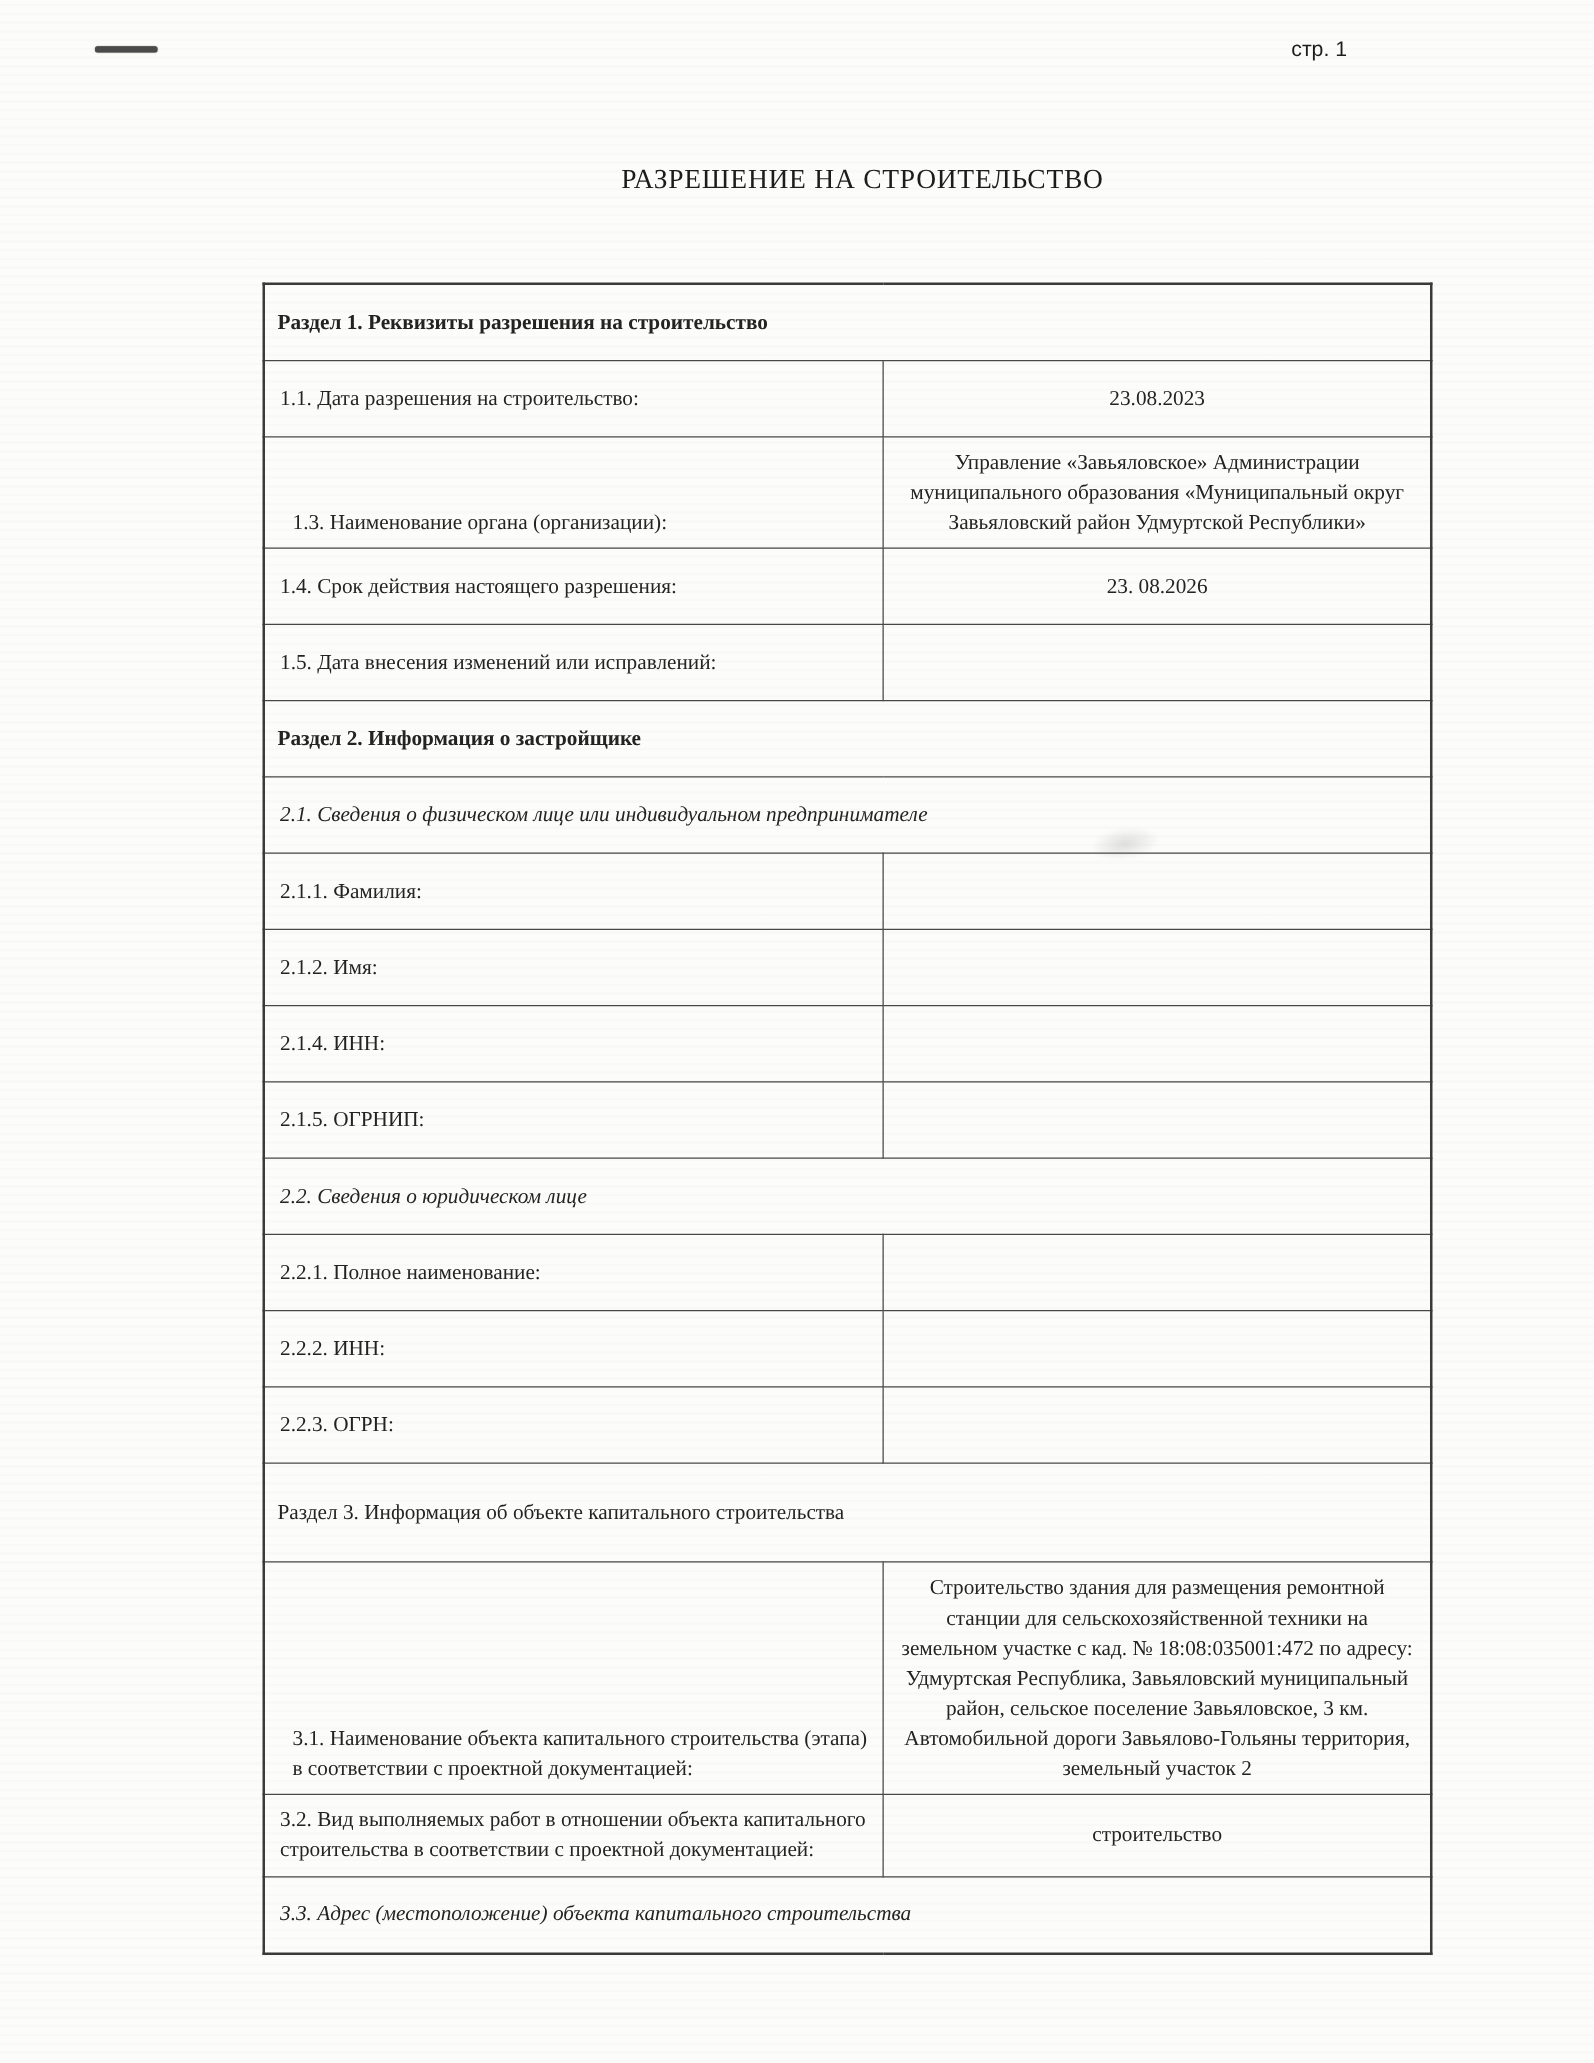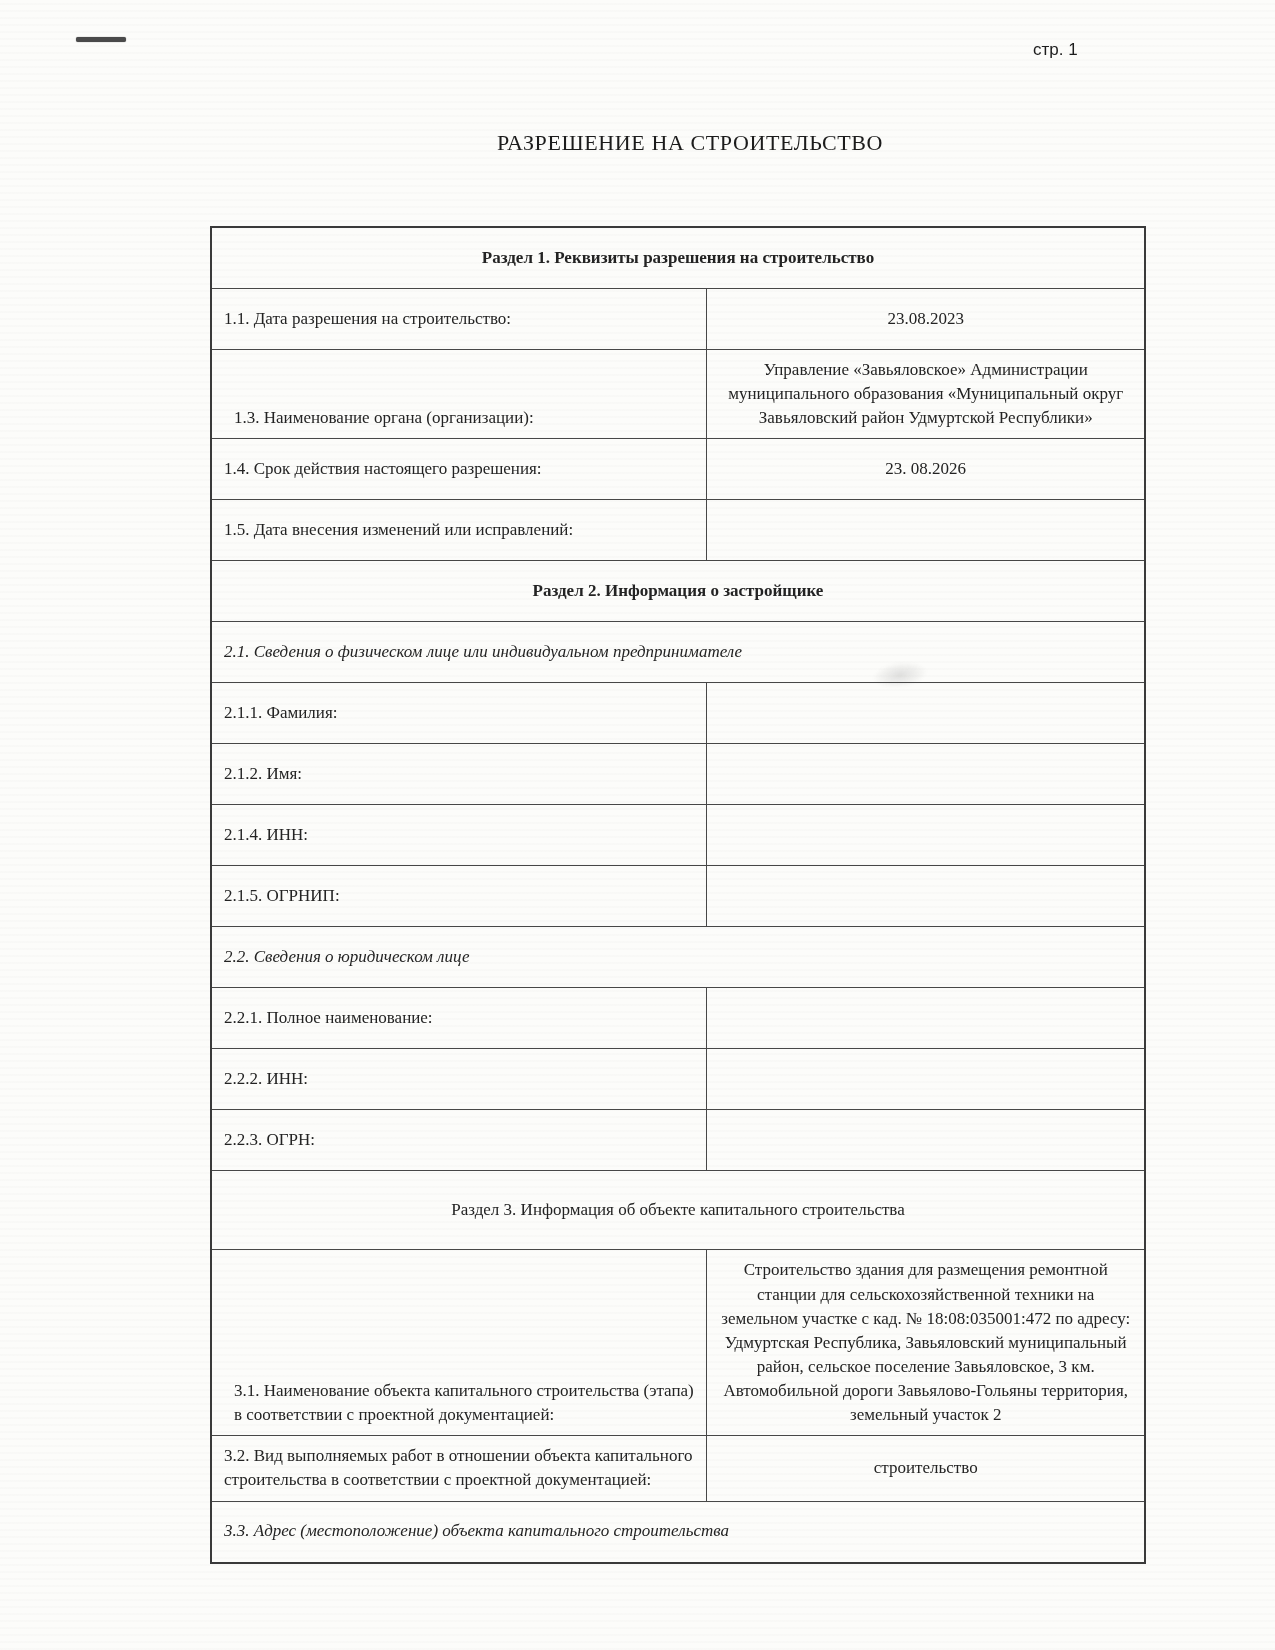--- a/index.html
+++ b/index.html
@@ -43,21 +43,20 @@
     filter: blur(1px);
     transform: rotate(-8deg);
   }
   .page-number {
     position: absolute;
     left: 1033px;
     top: 30px;
     font-family: "Liberation Sans", "DejaVu Sans", sans-serif;
     font-size: 17px;
     color: #1d1d1d;
-    margin-top: 10px;
   }
   .doc-title {
     position: absolute;
     left: 210px;
     top: 118px;
     width: 936px;
     margin: 12px;
     text-align: center;
     font-size: 22px;
     font-weight: normal;
@@ -87,21 +86,20 @@
   }
   .value-cell {
     padding: 8px 12px;
     vertical-align: middle;
     text-align: center;
   }
   .vbottom { vertical-align: bottom; padding-left: 22px; }
   .vtop { vertical-align: top; }
   .section-cell {
     padding: 8px 10px;
-    text-align: center;
     vertical-align: middle;
   }
   .full-cell {
     padding: 8px 10px 8px 12px;
     text-align: left;
     vertical-align: middle;
     font-style: italic;
   }
   .bold { font-weight: bold; }
   .r-std td { height: 44px; }

